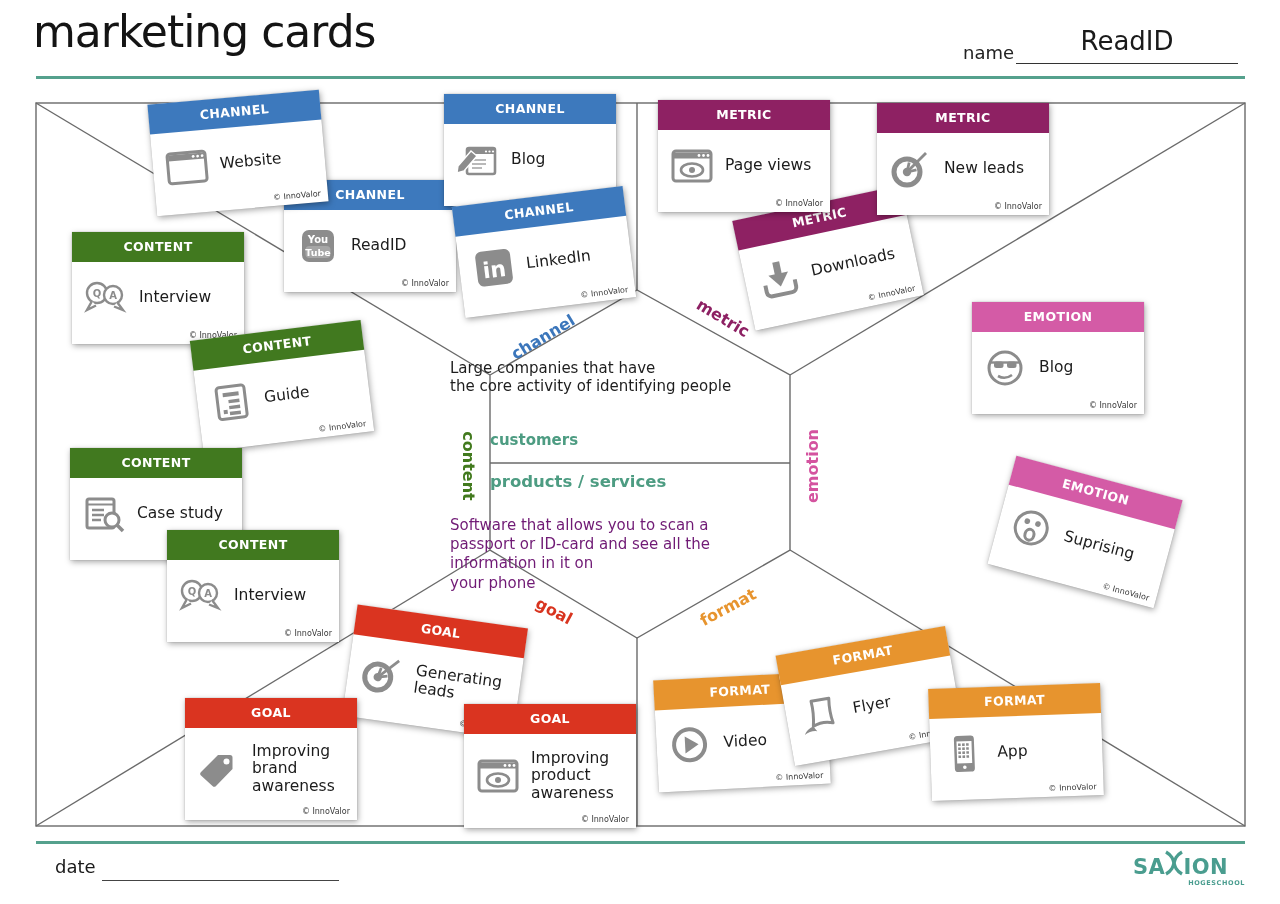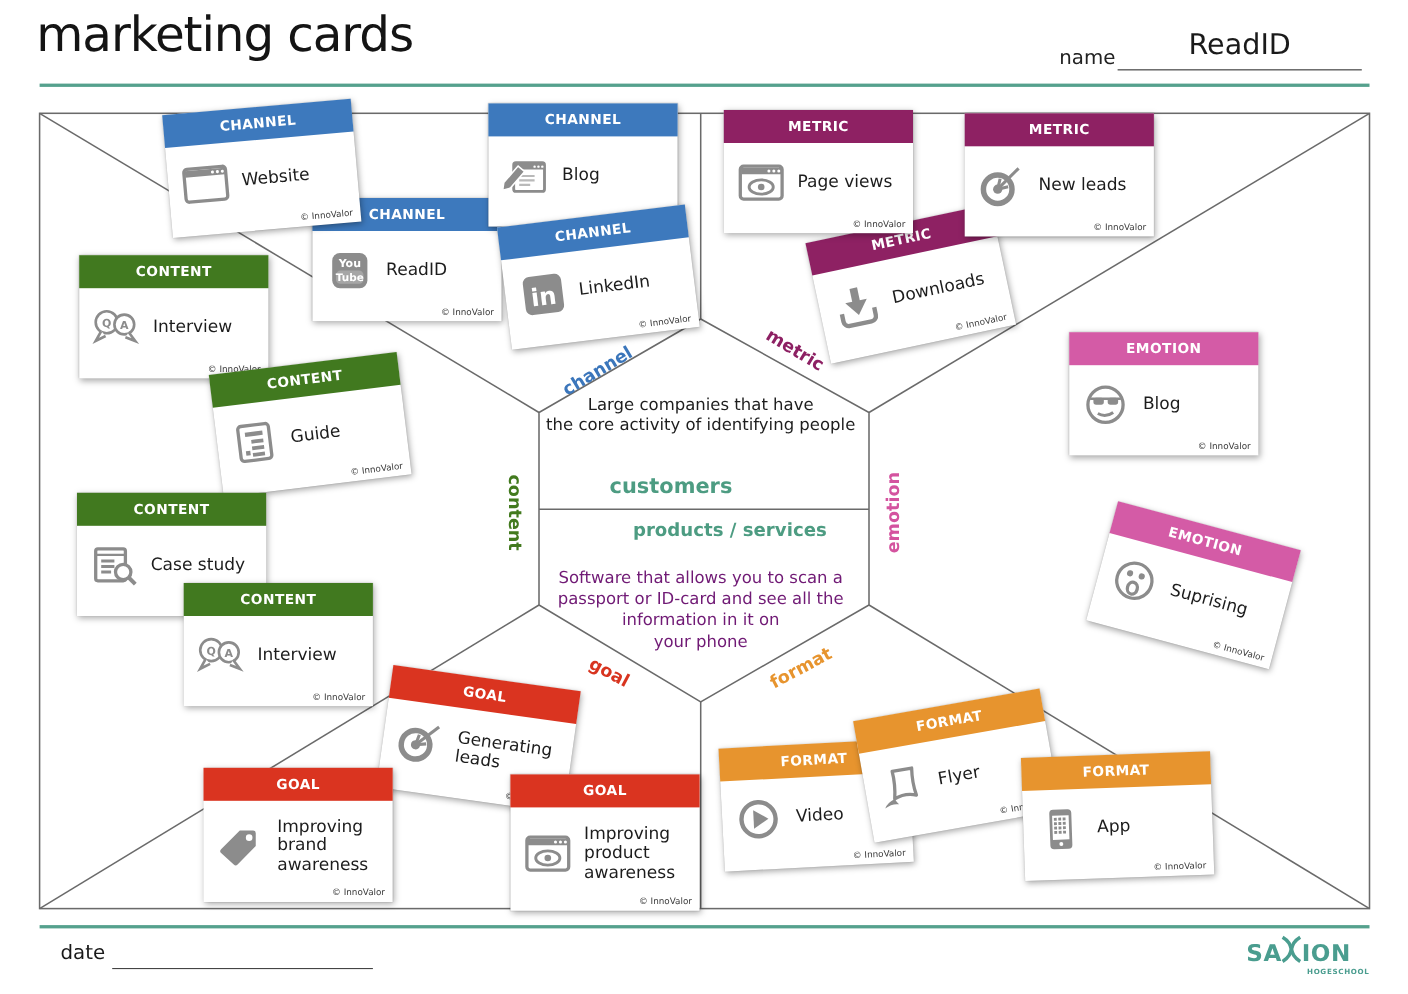--- a/index.html
+++ b/index.html
@@ -12,23 +12,23 @@
   .name-line{position:absolute;left:1016px;top:63px;width:222px;border-bottom:1.3px solid #333;}
   .name-value{position:absolute;left:1016px;top:26px;width:222px;text-align:center;font-size:26px;color:#1a1a1a;}
   .rule{position:absolute;left:36px;width:1209px;height:3px;background:#55a18d;}
   .rule-top{top:76px;}
   .rule-bottom{top:841px;}
 
   
   .canvas-lines{position:absolute;left:0;top:0;z-index:1;}
 
   
-  .ctext{position:absolute;z-index:2;text-align:center;white-space:pre-line;}
+  .ctext{position:absolute;z-index:2;text-align:left;white-space:pre-line;}
   .center-top-text{left:450px;top:359px;width:374px;font-size:15px;line-height:1.22;color:#1e1e1e;}
-  .customers-heading{left:490px;top:431px;width:240px;font-size:19px;font-weight:bold;color:#4d9c82;}
+  .customers-heading{left:490px;top:431px;width:240px;font-size:15px;font-weight:bold;color:#4d9c82;}
   .products-heading{left:490px;top:472px;width:347px;font-size:16.5px;font-weight:bold;color:#4d9c82;}
   .center-bottom-text{left:450px;top:516px;width:374px;font-size:15px;line-height:1.28;color:#701a75;}
 
   
   .section-label{position:absolute;z-index:2;font-size:16px;font-weight:bold;transform:translate(-50%,-50%);}
   .sl-channel{left:543px;top:337px;transform:translate(-50%,-50%) rotate(-31deg);}
   .sl-metric{left:723px;top:318px;transform:translate(-50%,-50%) rotate(31deg);}
   .sl-content{left:468px;top:466px;transform:translate(-50%,-50%) rotate(90deg);}
   .sl-emotion{left:812px;top:466px;transform:translate(-50%,-50%) rotate(-90deg);}
   .sl-goal{left:554px;top:611px;transform:translate(-50%,-50%) rotate(28deg);}

